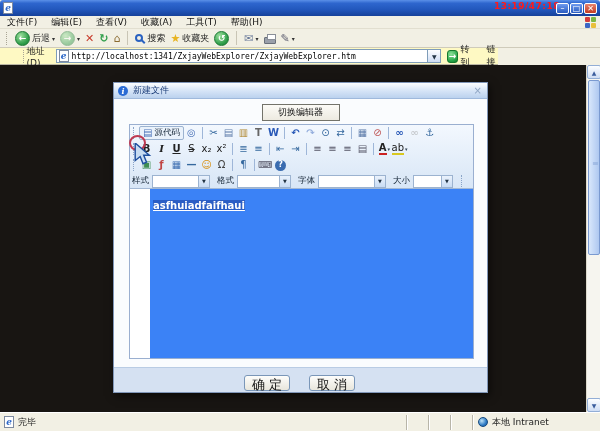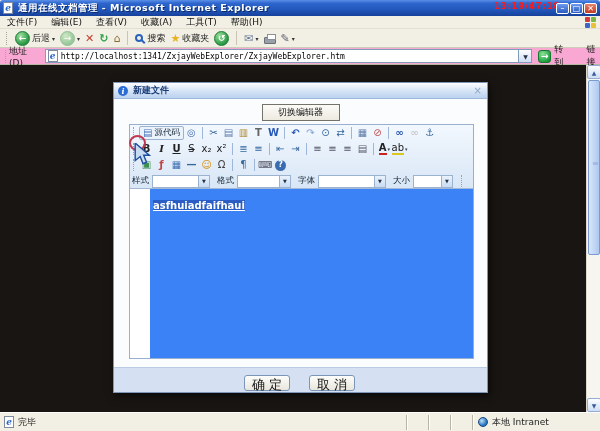--- a/index.html
+++ b/index.html
@@ -43,22 +43,22 @@
   .tb-glyph { font-size:11px; line-height:1; }
   .dd { font-size:6px; color:#333; }
   .tb-sep { width:1px; height:14px; background:#C9C5B5; margin:0 2px; }
   .magnifier { position:relative; width:8px; height:8px; border:2px solid #2A62C0; border-radius:50%; margin-right:2px; }
   .magnifier::after { content:""; position:absolute; width:2px; height:5px; background:#2A62C0;
     right:-3px; bottom:-4px; transform:rotate(-45deg); }
   .printer { position:relative; width:12px; height:7px; background:#9AA0AA; border:1px solid #6A707A; border-radius:1px; margin-top:4px; }
   .printer::before { content:""; position:absolute; left:2px; top:-4px; width:7px; height:4px; background:#fff; border:1px solid #8a8f98; }
 
   
-  .addrbar { position:absolute; left:0; top:48px; width:600px; height:17px; background:#f9a8d4;
-    border-bottom:1px solid #B9B5A4; display:flex; align-items:center; font-size:9px; color:#222; padding-left:5px; }
+  .addrbar { position:absolute; left:0; top:48px; width:498px; height:17px; background:#fef9c3;
+    border-bottom:1px solid #B9B5A4; display:flex; align-items:center; font-size:9px; color:#222; padding-left:23px; }
   .addr-field { position:relative; margin-left:4px; width:492px; height:14px; background:#fff;
     border:1px solid #7F9DB9; display:flex; align-items:center; padding-left:2px; gap:3px; }
   .addr-url { font-family:"DejaVu Sans Mono", monospace; font-size:8px; color:#000; white-space:nowrap; overflow:hidden; }
   .addr-drop { position:absolute; right:0; top:0; width:13px; height:12px; background:linear-gradient(180deg,#FDFEFF,#CFDDF4);
     border-left:1px solid #7F9DB9; display:flex; align-items:center; justify-content:center; font-size:6px; color:#234; }
   .go-btn { margin-left:6px; display:inline-flex; align-items:center; gap:3px; }
   .go-ico { width:13px; height:13px; border-radius:3px; background:radial-gradient(circle at 35% 30%,#8FE39B,#23A344 70%,#157A2E);
     border:1px solid #157A2E; color:#fff; display:inline-flex; align-items:center; justify-content:center; font-size:9px; font-weight:bold; }
   .links { margin-left:10px;text-align:center; }
 
@@ -76,21 +76,21 @@
 
   
   .dialog { position:absolute; left:113px; top:17px; width:375px; height:311px; background:#FAFCFE;
     border:1px solid #8096B8; box-shadow:2px 3px 8px rgba(0,0,0,.55); }
   .dlg-title { position:absolute; left:0; top:0; right:0; height:16px;
     background:linear-gradient(180deg,#FDFEFF,#D4E3F6 55%,#BBD2EE); border-bottom:1px solid #9FB9DC;
     display:flex; align-items:center; }
   .dlg-ico { margin-left:4px; width:10px; height:10px; border-radius:50%; background:#2A6BD4; color:#fff;
     font-family:"DejaVu Serif",serif; font-style:italic; font-weight:bold; font-size:8px;
     display:inline-flex; align-items:center; justify-content:center; }
-  .dlg-title-text { margin-left:5px; font-size:9px; font-weight:bold; color:#1A3C78; }
+  .dlg-title-text { margin-left:5px; font-size:9px; font-weight:normal; color:#1A3C78; }
   .dlg-close { position:absolute; right:5px; top:2px; color:#8FA6C4; font-size:10px; }
   .switch-btn { position:absolute; top:21px; left:50%; transform:translateX(-50%); width:78px; height:17px;
     background:linear-gradient(180deg,#FCFBF7,#EDEAE0); border:1px solid #73736A; font-size:9px; color:#111;
     font-family:"DejaVu Sans",sans-serif; }
 
   
   .editor { position:absolute; left:15px; top:41px; width:345px; height:235px; border:1px solid #9AAFD0; background:#fff; }
   .fck-toolbar { height:64px; background:linear-gradient(180deg,#F3F8FE,#D8E6F6); border-bottom:1px solid #A3B8D4; }
   .frow { height:16px; display:flex; align-items:center; padding-left:2px; }
   .fbtn { width:15px; height:14px; display:inline-flex; align-items:center; justify-content:center; border-radius:2px; }
@@ -127,21 +127,20 @@
   .globe { width:10px; height:10px; border-radius:50%;
     background:radial-gradient(circle at 35% 35%,#BFE3F7,#2E7BC4 60%,#1A5CA0); border:1px solid #15497E; }
 </style>
 </head>
 <body>
 
 <div class="win">
 
   <div class="titlebar">
     <span class="page-ico title-icon">e</span>
-    <span class="title-text">通用在线文档管理 - Microsoft Internet Explorer</span>
     <span class="timer">13:19/47:18</span>
     <span class="winbtns">
       <span class="wbtn">–</span>
       <span class="wbtn">□</span>
       <span class="wbtn close">✕</span>
     </span>
   </div>
 
   <div class="menubar">
     <span class="menu-item">文件(F)</span>

